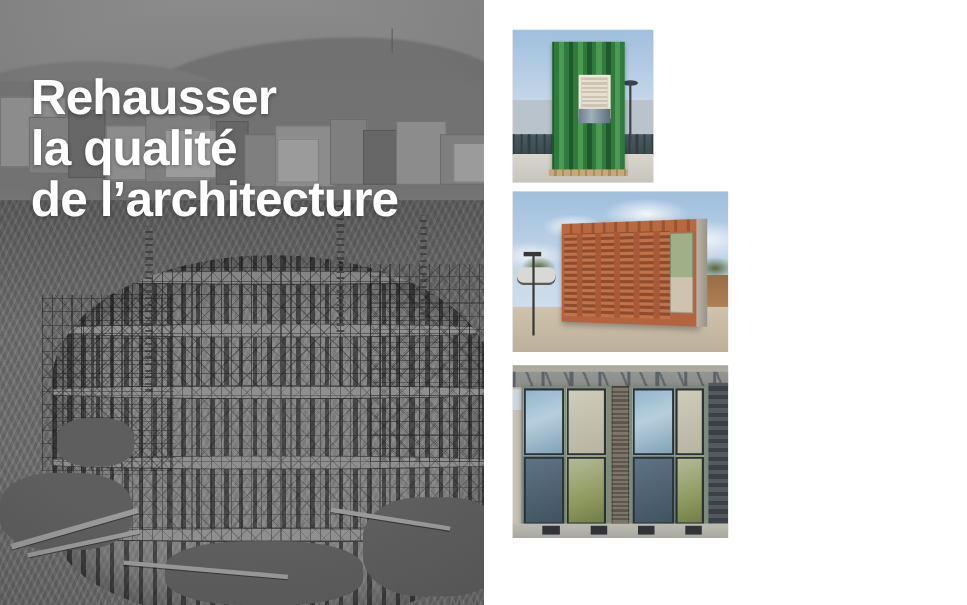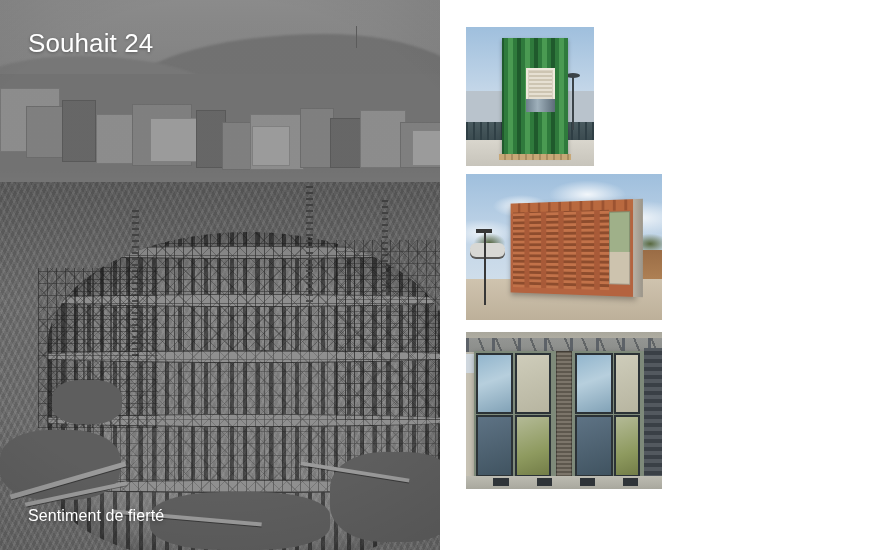--- a/index.html
+++ b/index.html
@@ -502,25 +502,28 @@
       <div class="rubble" style="left:52px;  top:380px; width:70px;  height:44px;"></div>
 
       <div class="plank" style="left:8px;   top:478px; width:120px; height:5px; transform:rotate(-16deg);"></div>
       <div class="plank" style="left:24px;  top:492px; width:104px; height:4px; transform:rotate(-12deg);"></div>
       <div class="plank" style="left:112px; top:516px; width:150px; height:4px; transform:rotate(5deg);"></div>
       <div class="plank" style="left:300px; top:470px; width:110px; height:4px; transform:rotate(9deg);"></div>
 
       <div class="vignette"></div>
     </div>
 
-    <div class="eyebrow">Souhait 24</div>
-
+
+    <div class="headline">
+      <span>Rehausser</span>
+      <span>la qualité</span>
+      <span>de l’architecture</span>
+    </div>
 
     <div class="footnotes">
-      <span>Sentiment de fierté</span>
     </div>
   </div>
 
   <div class="gallery">
 
     <div class="fig fig-1">
       <div class="sky-blue"></div>
       <div class="f1-bg-city"></div>
       <div class="f1-railing"></div>
       <div class="f1-ground"></div>

